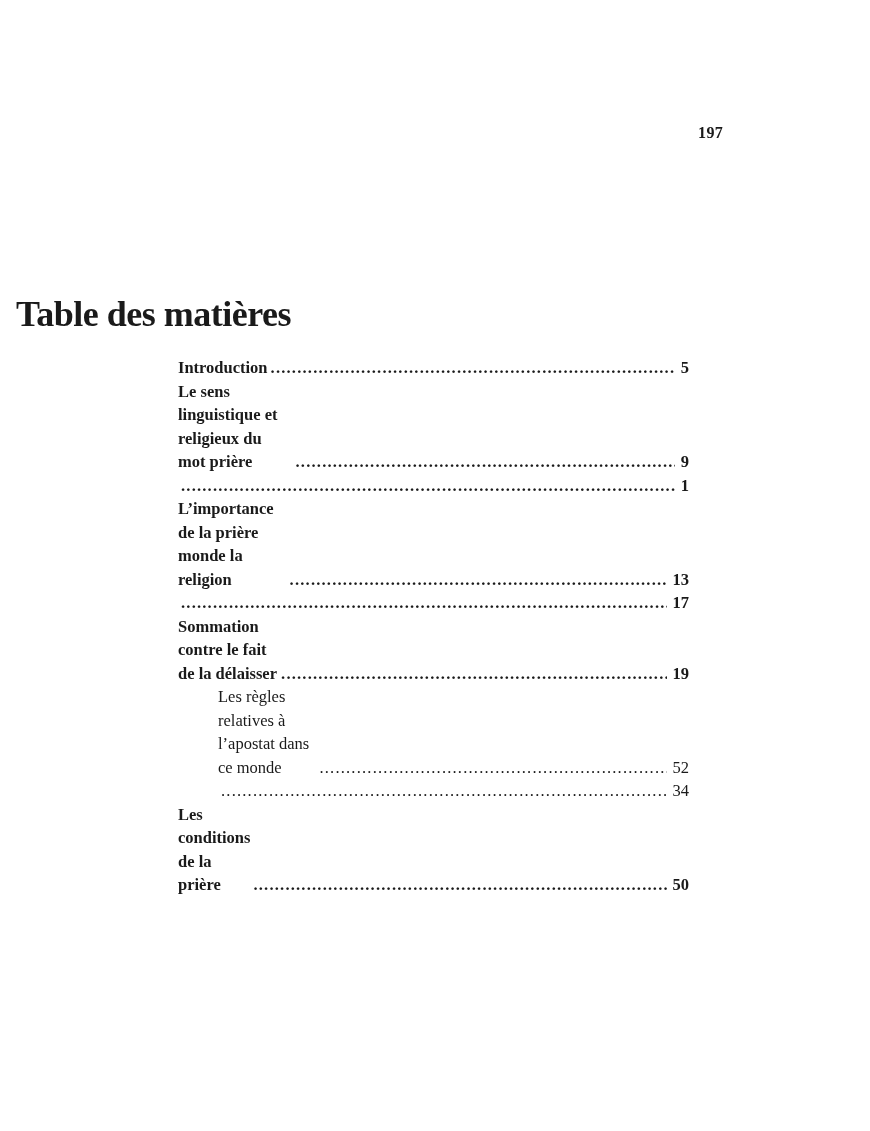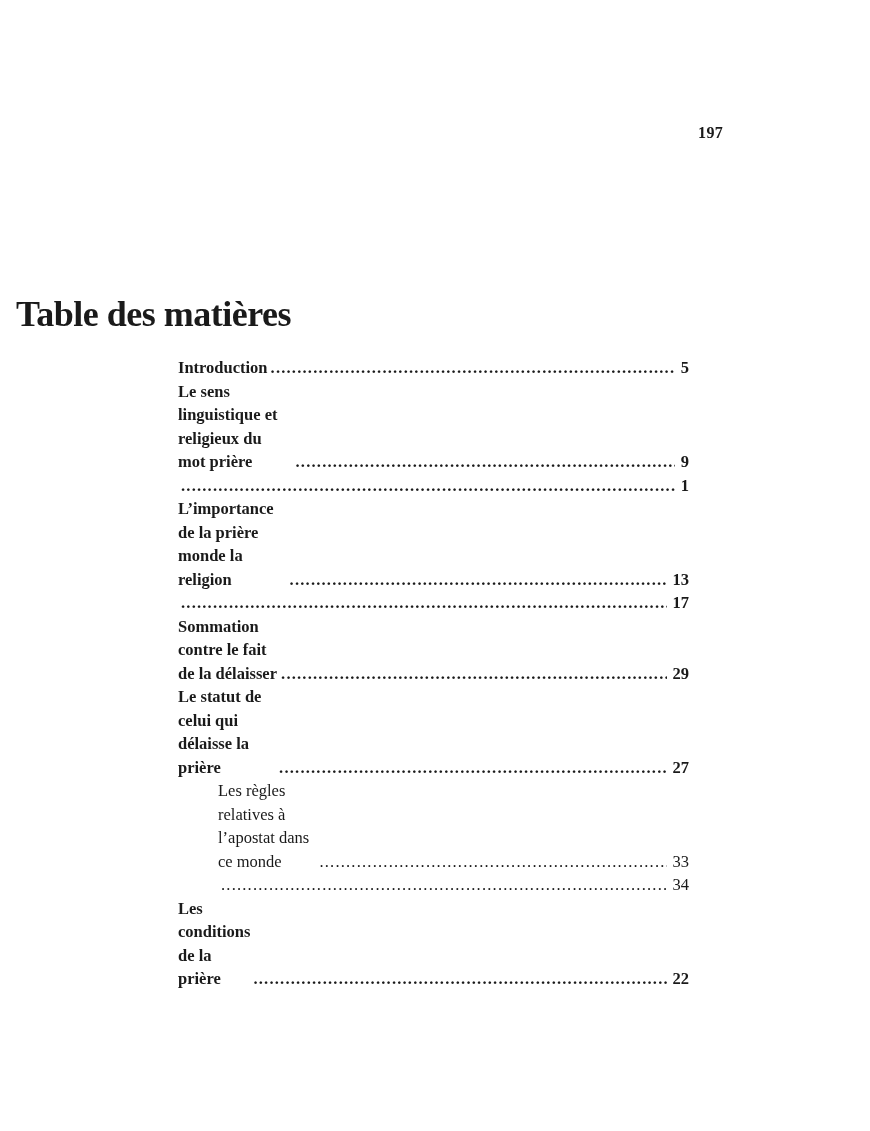--- a/index.html
+++ b/index.html
@@ -103,35 +103,30 @@
         <span class="dots"></span>
         <span class="pg">13</span>
       </div>
       <div class="entry level-0 bold">
         <span class="dots"></span>
         <span class="pg">17</span>
       </div>
       <div class="entry level-0 bold">
         <span class="label">Sommation contre le fait de la délaisser</span>
         <span class="dots"></span>
-        <span class="pg">29</span>
-      </div>
-      <div class="entry level-0 bold">
-        <span class="label">Le statut de celui qui délaisse la prière</span>
-        <span class="dots"></span>
-        <span class="pg">27</span>
+        <span class="pg">19</span>
       </div>
       <div class="entry level-1">
         <span class="label">Les règles relatives à l’apostat dans ce monde</span>
         <span class="dots"></span>
-        <span class="pg">33</span>
+        <span class="pg">52</span>
       </div>
       <div class="entry level-1">
         <span class="dots"></span>
         <span class="pg">34</span>
       </div>
       <div class="entry level-0 bold">
         <span class="label">Les conditions de la prière</span>
         <span class="dots"></span>
-        <span class="pg">22</span>
+        <span class="pg">50</span>
       </div>
     </div>
 </div>
 
 </body></html>

